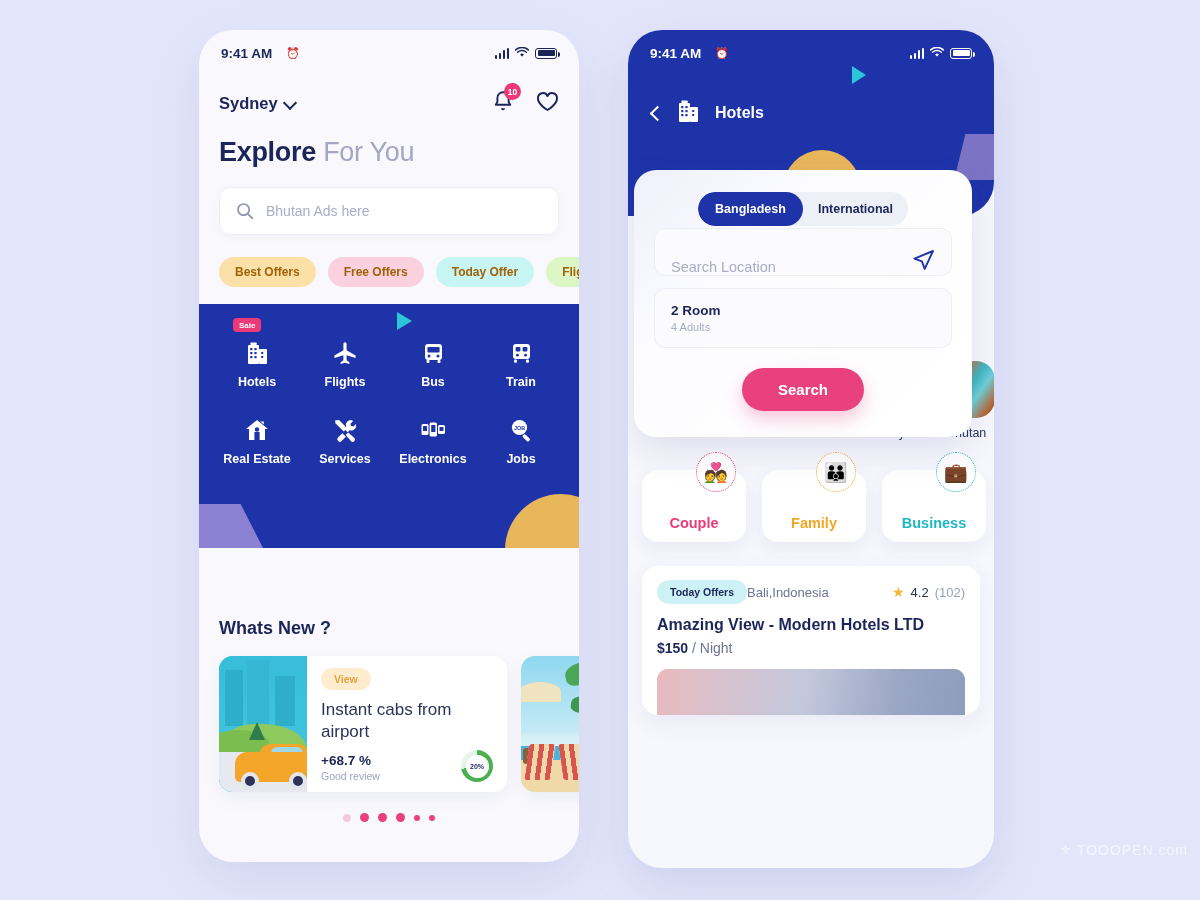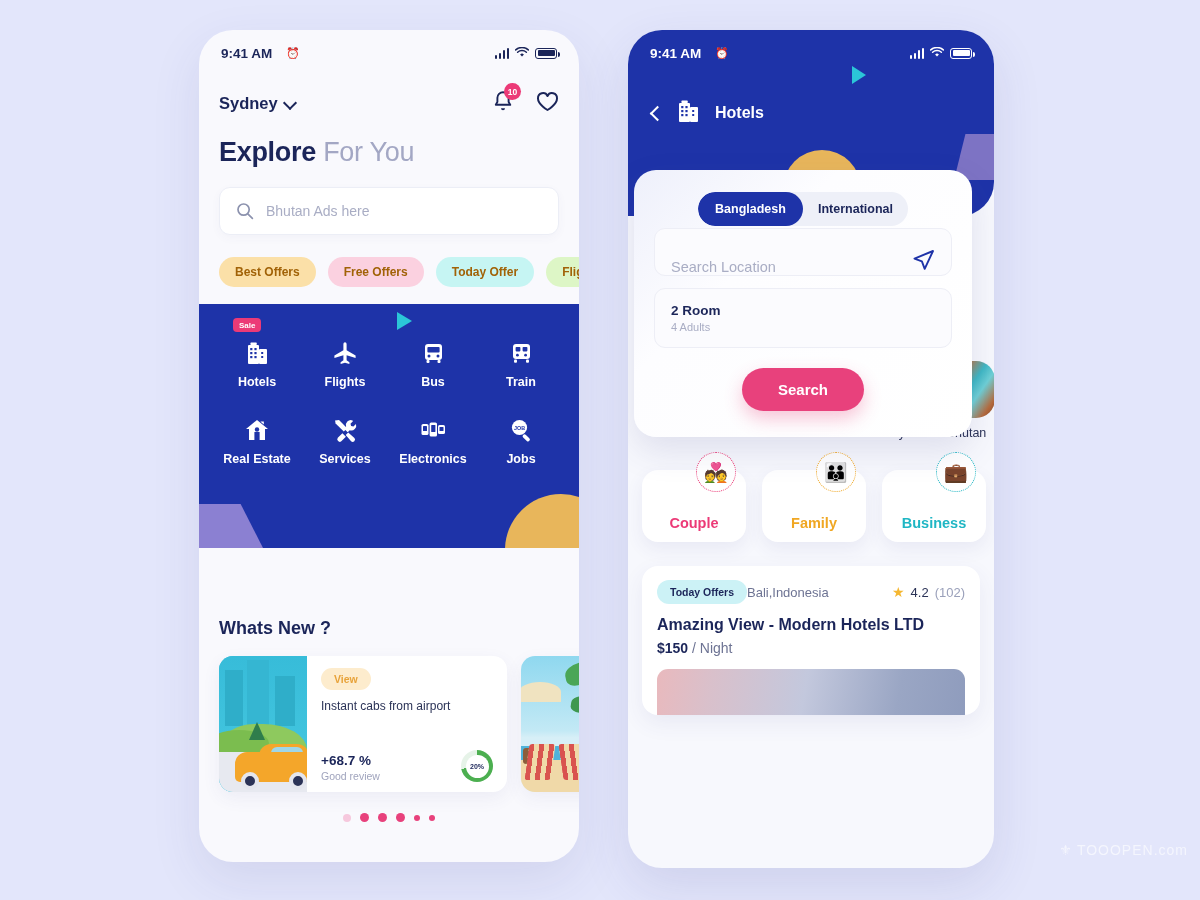--- a/index.html
+++ b/index.html
@@ -112,21 +112,21 @@
   .whatsnew-h { padding:22px 20px 0 20px; font-size:18px; font-weight:bold; color:#1b2559;margin-top:48px; }
   .cards-row { display:flex; gap:14px; padding:17px 0 0 20px; }
   .ncard { flex:0 0 auto; width:288px; height:136px; background:#fff;
            border-radius:14px; overflow:hidden; display:flex;
            box-shadow:0 6px 18px rgba(70,70,140,.07); }
   .ncard-img { width:88px; flex:0 0 88px; position:relative; overflow:hidden; }
   .ncard-body { flex:1; padding:12px 14px 10px 14px; display:flex;
                 flex-direction:column; }
   .tagpill { align-self:flex-start; font-size:10.5px; font-weight:bold;
              padding:5px 13px; border-radius:11px; }
-  .ncard-title { margin-top:9px; font-size:12px; color:#2b3357; line-height:1.32; }
+  .ncard-title { margin-top:9px; font-size:17px; color:#2b3357; line-height:1.32; }
   .ncard-foot { margin-top:auto; display:flex; align-items:flex-end;
                 justify-content:space-between; }
   .pct { font-size:13.5px; font-weight:bold; color:#1b2559; }
   .rev { font-size:10.5px; color:#a0a4bd; margin-top:2px; }
   .ring { width:32px; height:32px; border-radius:50%;
           background:conic-gradient(#4caf50 0 72%, #e6f3e8 72% 100%);
           display:flex; align-items:center; justify-content:center; }
   .ring i { width:23px; height:23px; border-radius:50%; background:#fff;
             display:flex; align-items:center; justify-content:center;
             font-size:7px; font-style:normal; font-weight:bold; color:#1b2559; }

